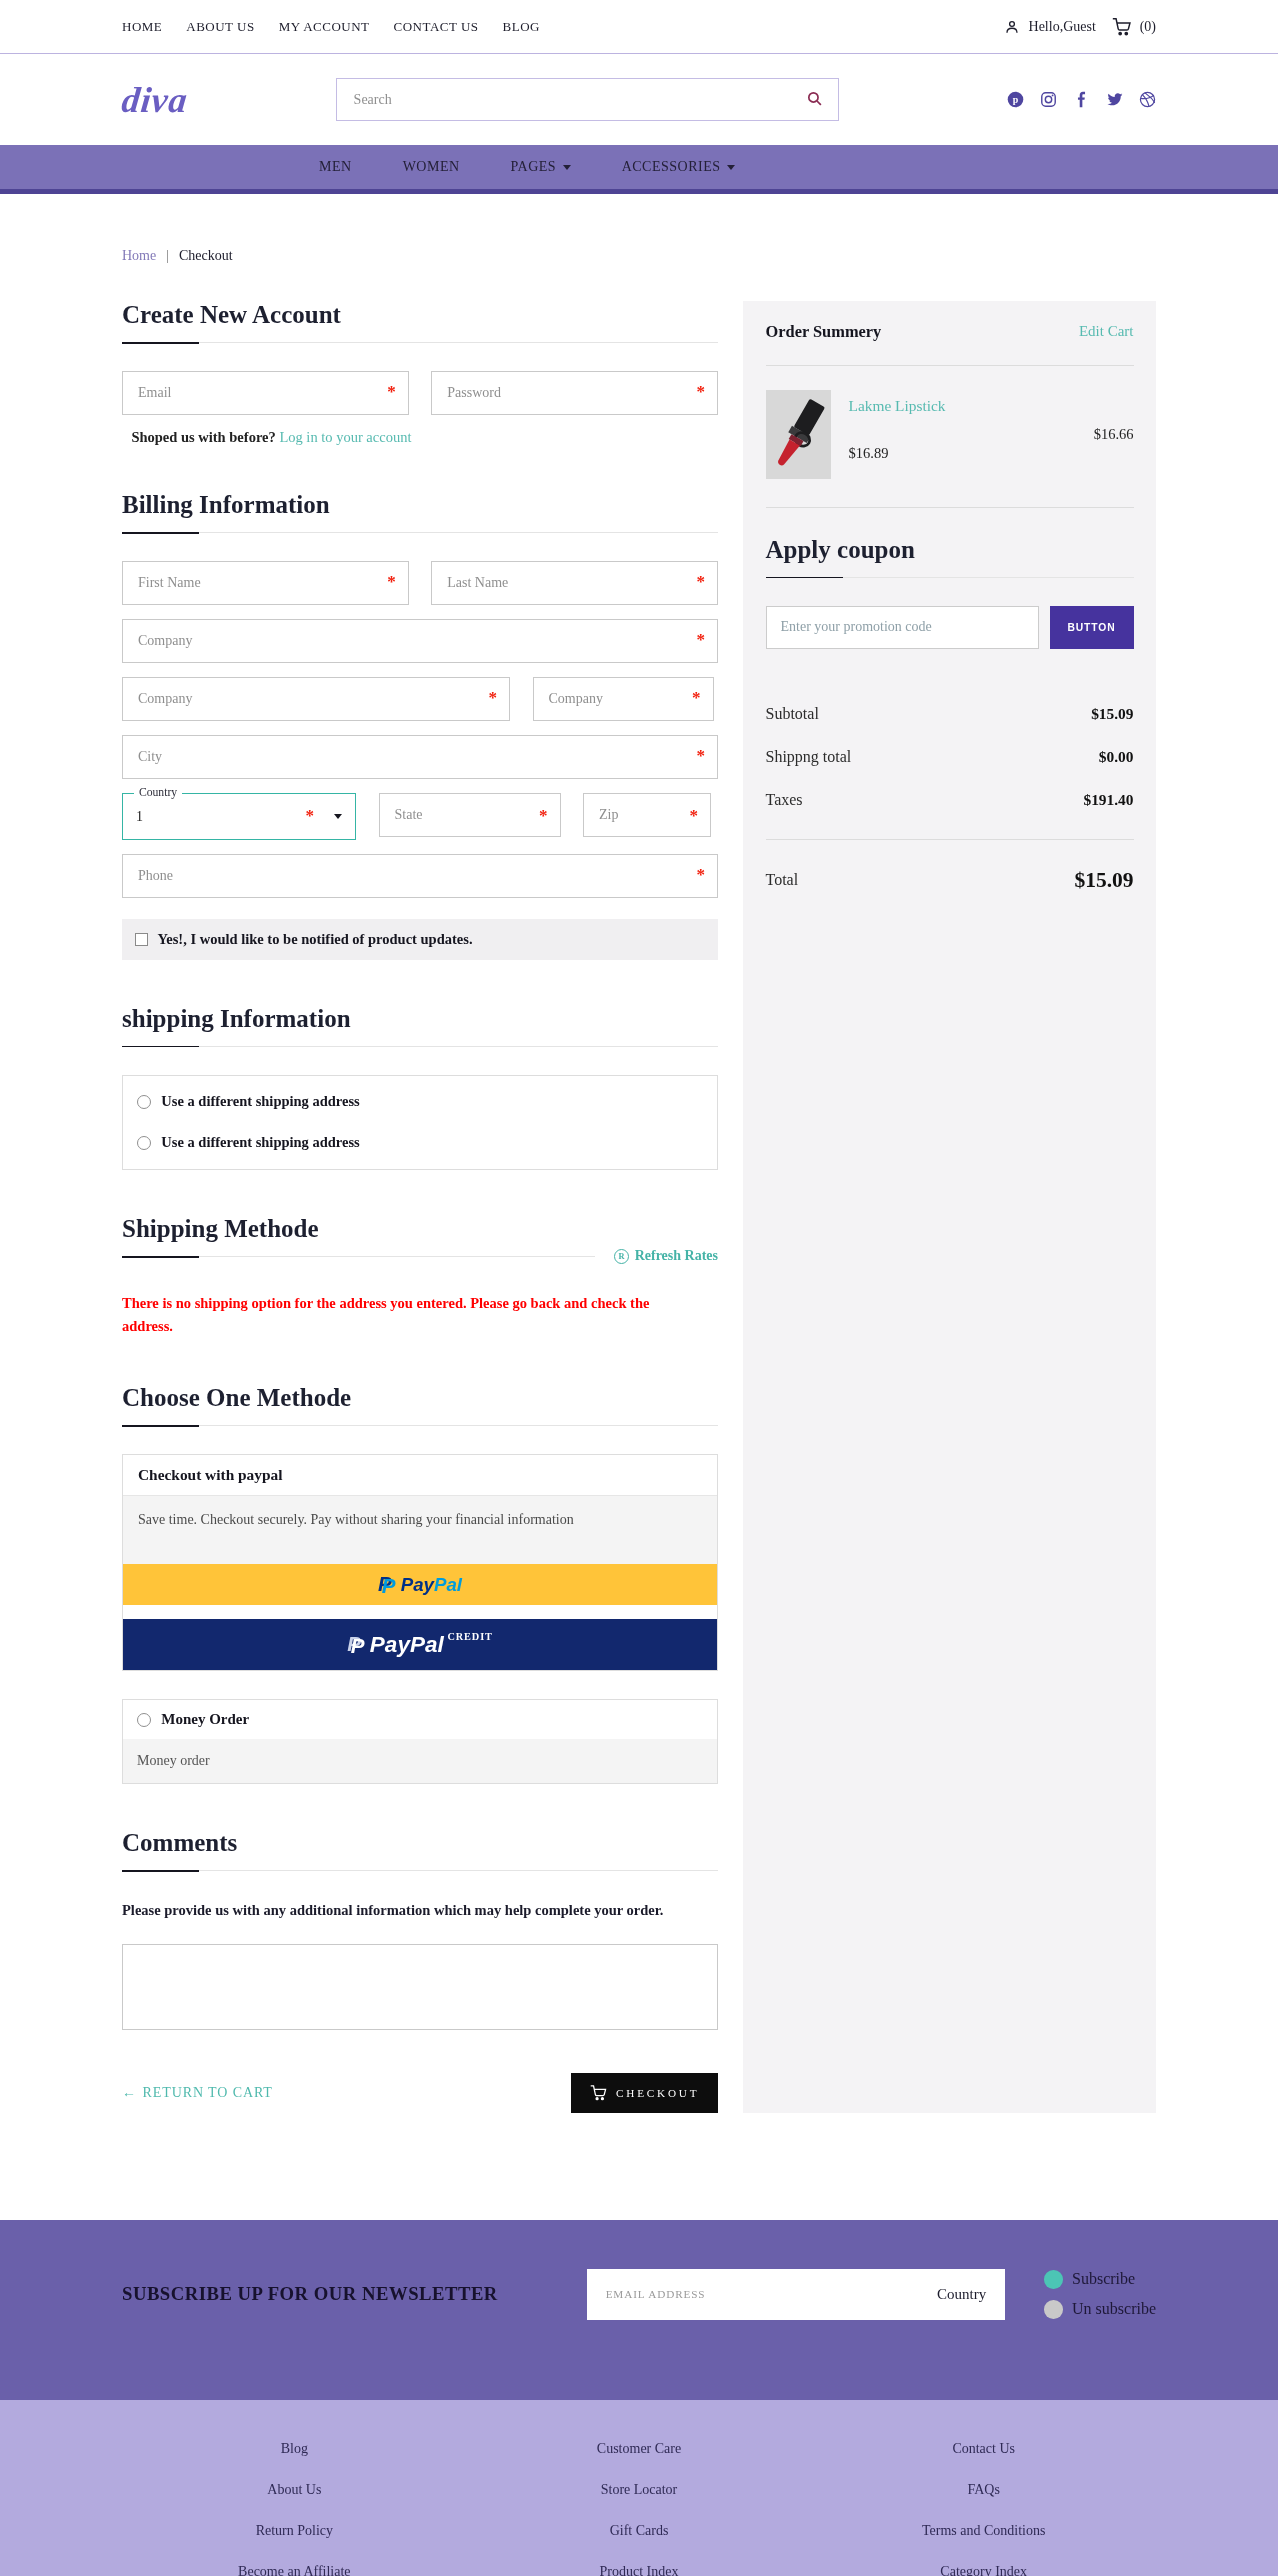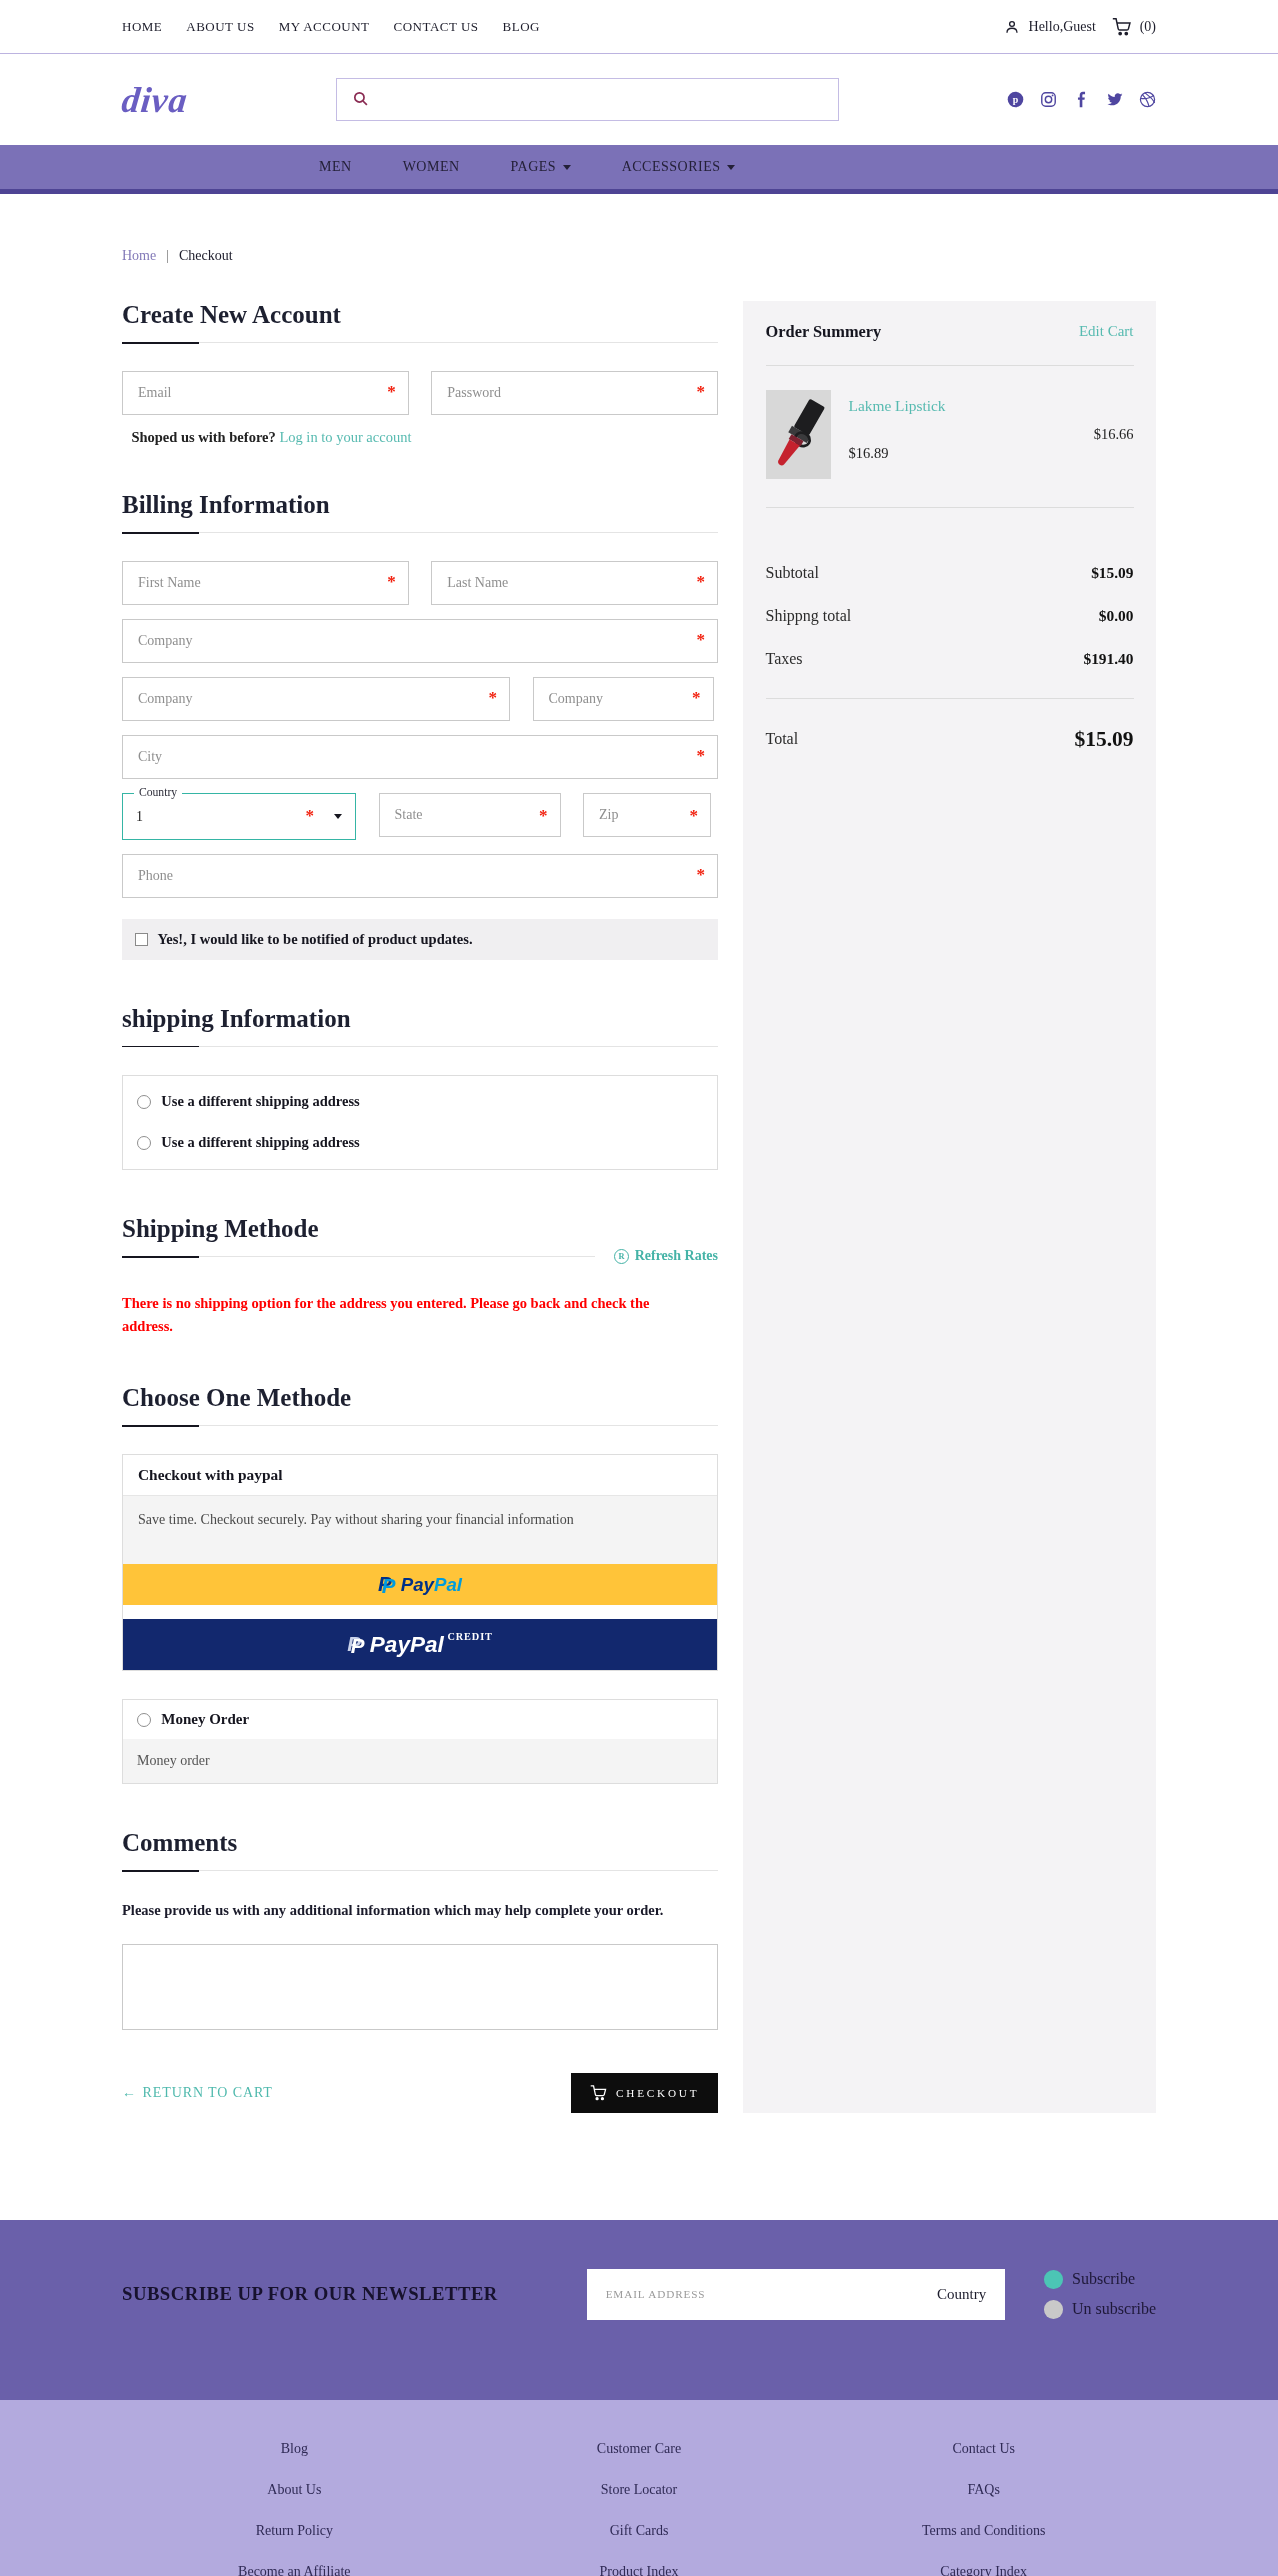--- a/index.html
+++ b/index.html
@@ -184,20 +184,21 @@
         </span>
         <span>(0)</span>
       </div>
     </div>
   </div>
 
   <header class="header">
     <div class="container header-inner">
       <a class="logo">diva</a>
       <div class="searchbox">
+        <input placeholder="Search" style="">
         <button class="search-btn">
           <span class="ic">
             <svg width="17" height="17" viewBox="0 0 24 24" fill="none" stroke="#8a2b52" stroke-width="2.4">
                 <circle cx="10.5" cy="10.5" r="6.5"></circle>
                 <line x1="15.5" y1="15.5" x2="21" y2="21"></line>
               </svg>
           </span>
         </button>
       </div>
       <div class="socials">
@@ -438,20 +439,27 @@
               </g>
             </svg>
           </div>
           <div class="p-mid">
             <a class="p-name">Lakme Lipstick</a>
             <span class="p-price">$16.89</span>
           </div>
           <span class="p-total">$16.66</span>
         </div>
 
+        <div class="coupon">
+          <h2 class="h2">Apply coupon</h2>
+          <div class="coupon-row">
+            <input placeholder="Enter your promotion code" style="">
+            <button class="apply-btn">BUTTON</button>
+          </div>
+        </div>
 
         <div class="totals">
           <div class="t-row">
             <span class="t-label">Subtotal</span>
             <span class="t-value">$15.09</span>
           </div>
           <div class="t-row">
             <span class="t-label">Shippng total</span>
             <span class="t-value">$0.00</span>
           </div>

